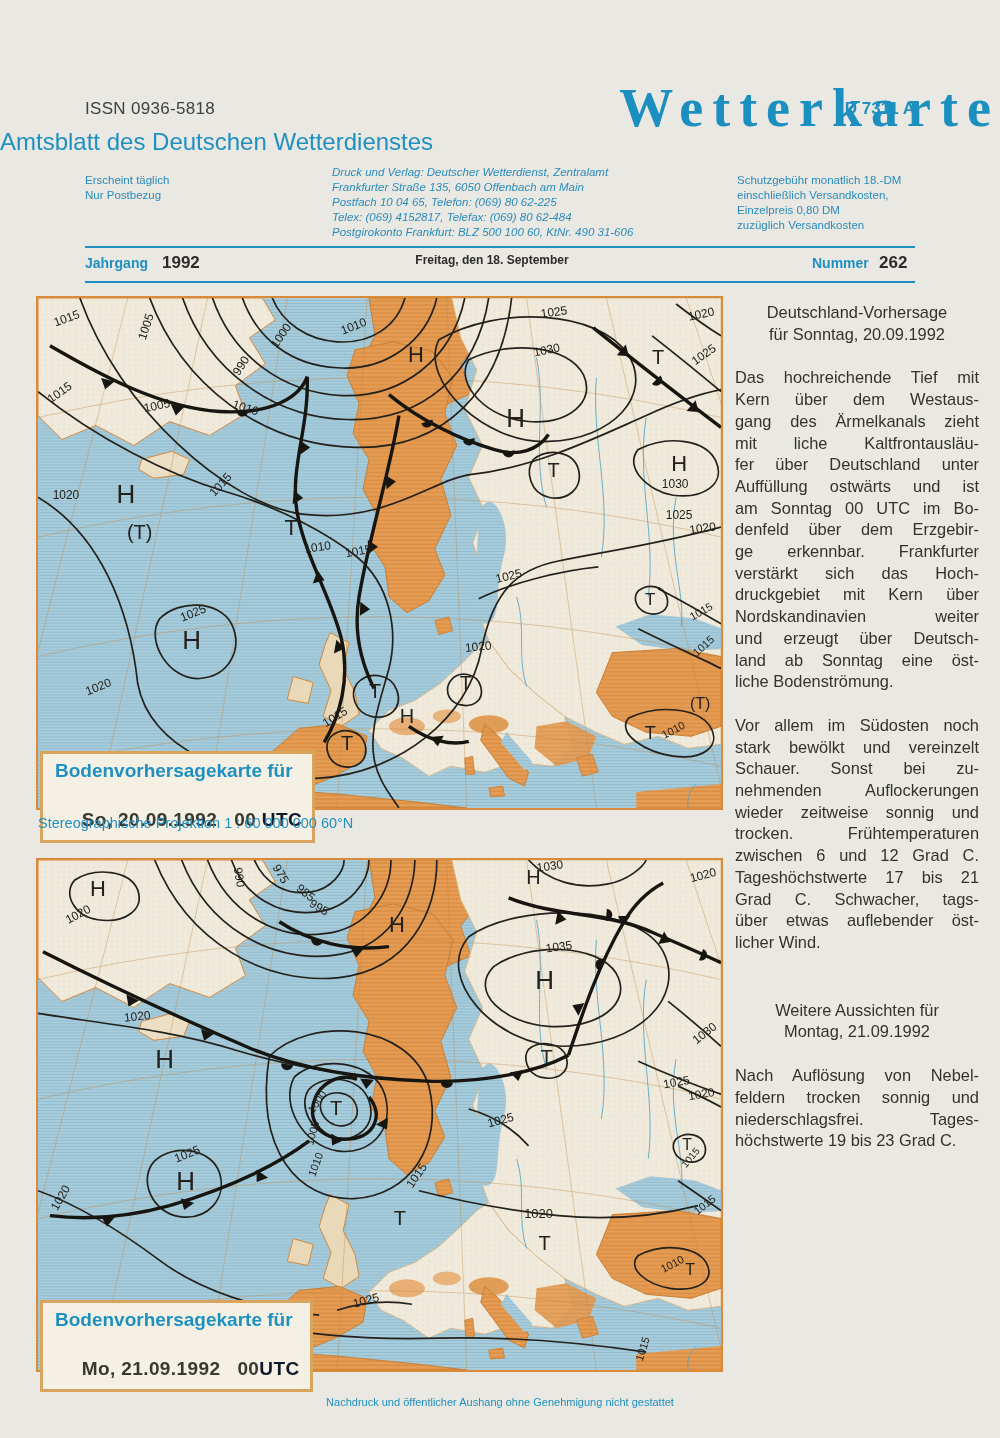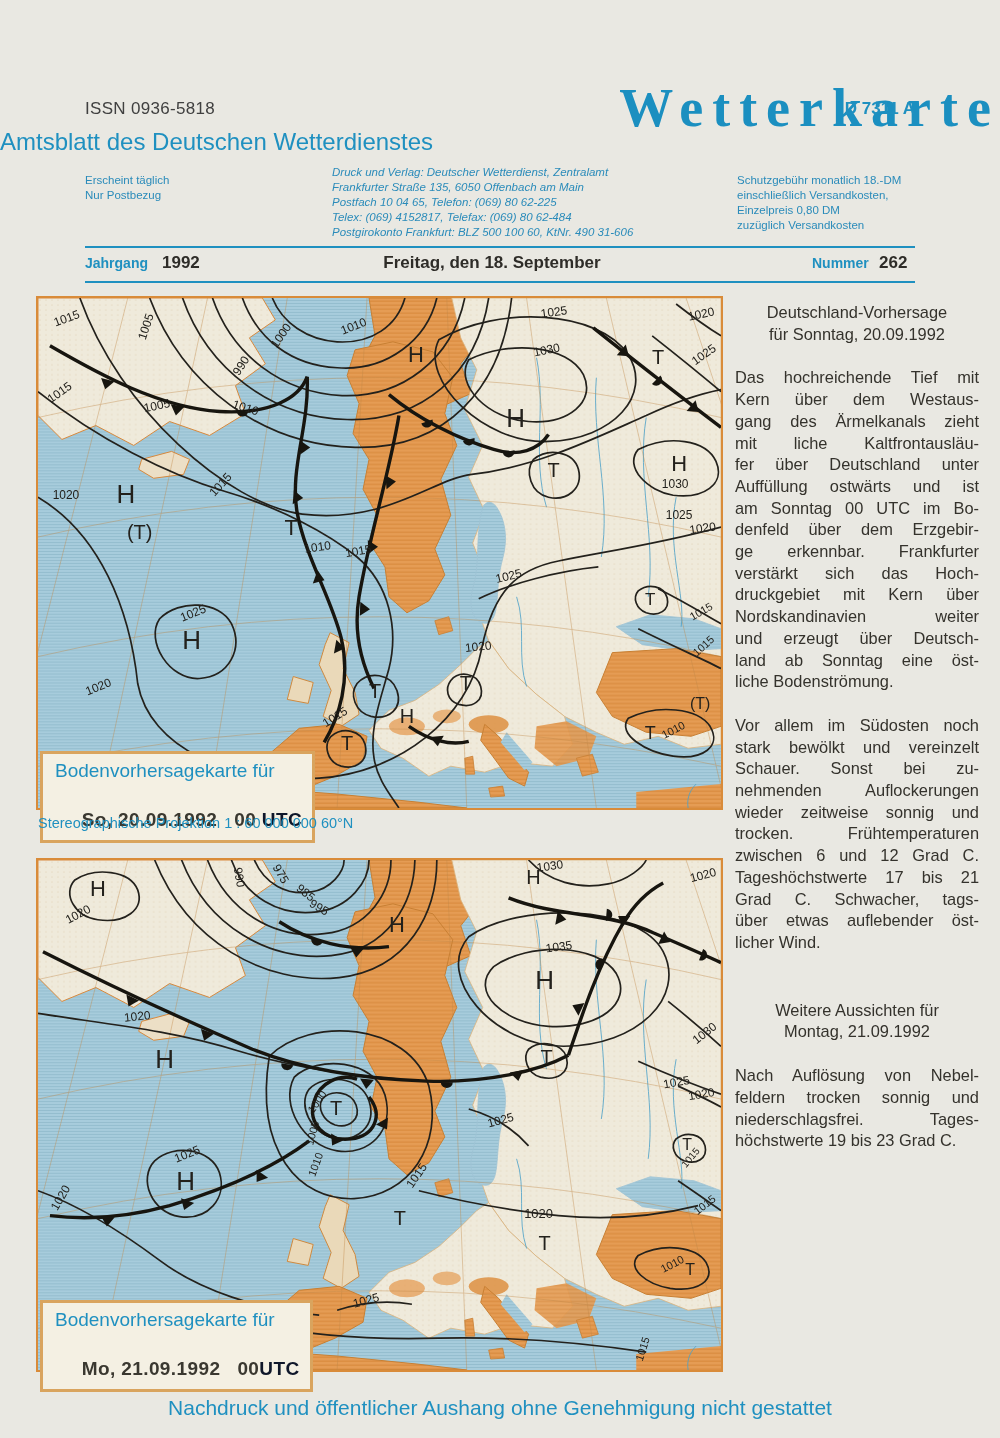--- a/index.html
+++ b/index.html
@@ -13,47 +13,47 @@
   .hdr-code{position:absolute;right:85px;top:99px;font-size:17px;font-weight:bold;color:#1f90c0;}
   .hdr-sub{position:absolute;left:0;right:0;top:128px;text-align:left;font-size:24px;color:#1f90c0;}
   .hdr-small{font-size:11.5px;line-height:15px;color:#2a8bba;white-space:pre-line;}
   .hdr-left{position:absolute;left:85px;top:173px;}
   .hdr-pub{position:absolute;left:332px;top:165px;font-style:italic;}
   .hdr-price{position:absolute;left:737px;top:173px;}
   .rule{position:absolute;left:85px;width:830px;height:2px;background:#1f90c0;}
   .rule1{top:246px;} .rule2{top:281px;}
   .dl-lab{position:absolute;top:255px;font-size:14px;font-weight:bold;color:#1f90c0;}
   .dl-val{position:absolute;top:253px;font-size:17px;font-weight:bold;color:#2e2c28;}
-  .dl-center{position:absolute;left:0;right:16px;top:253px;text-align:center;font-size:17px;font-weight:bold;}
+  .dl-center{position:absolute;left:0;right:16px;top:253px;text-align:center;font-size:12px;font-weight:bold;}
   
   .map{position:absolute;left:36px;width:687px;height:514px;border:2px solid #d98b39;
        box-sizing:border-box;background:#a7ccdc;}
   .map1{top:296px;} .map2{top:858px;}
   .map svg{display:block;width:100%;height:100%;}
   .mlbl{fill:#23211c;font-family:"Liberation Sans",sans-serif;font-weight:500;}
   .iso{fill:none;stroke:#23211c;stroke-width:1.7;}
   .frnt{fill:none;stroke:#17150f;stroke-width:3.4;}
   .fm{fill:#17150f;}
   .caption{position:absolute;left:2px;background:#f4f0e3;border:3px solid #d9a45e;
            padding:5px 10px 7px 12px;line-height:24px;white-space:pre;}
   .cap1{top:453px;} .cap2{top:440px;}
-  .cap-l1{font-size:19px;font-weight:normal;color:#1f90c0;}
+  .cap-l1{font-size:19px;font-weight:bold;color:#1f90c0;}
   .cap-l2{font-size:19px;font-weight:bold;color:#3a3830;letter-spacing:.4px;}
   .cap-utc{color:#0f172a;}
   .projection{position:absolute;left:38px;top:815px;font-size:14.5px;font-weight:normal;color:#1f90c0;}
   
   .forecast{position:absolute;left:735px;top:302px;width:244px;font-size:16.4px;
             line-height:21.7px;color:#34322c;}
   .fc-h{text-align:center;white-space:pre-line;margin:0 0 22px 0;}
   .fc-p{margin:0 0 22px 0;}
   .fc-h2{margin-top:46px;}
   .jline{text-align:justify;text-align-last:justify;}
   .jline:last-child{text-align-last:left;}
   .footer{position:absolute;left:0;right:0;top:1396px;text-align:center;
-          font-size:21px;color:#1f90c0;}
+          font-size:11px;color:#1f90c0;}
 </style>
 </head>
 <body>
 
 <div class="page">
 
   <div class="hdr-issn">ISSN 0936-5818</div>
   <div class="hdr-title">Wetterkarte</div>
   <div class="hdr-code">D 7311 A</div>
   <div class="hdr-sub">Amtsblatt des Deutschen Wetterdienstes</div>

